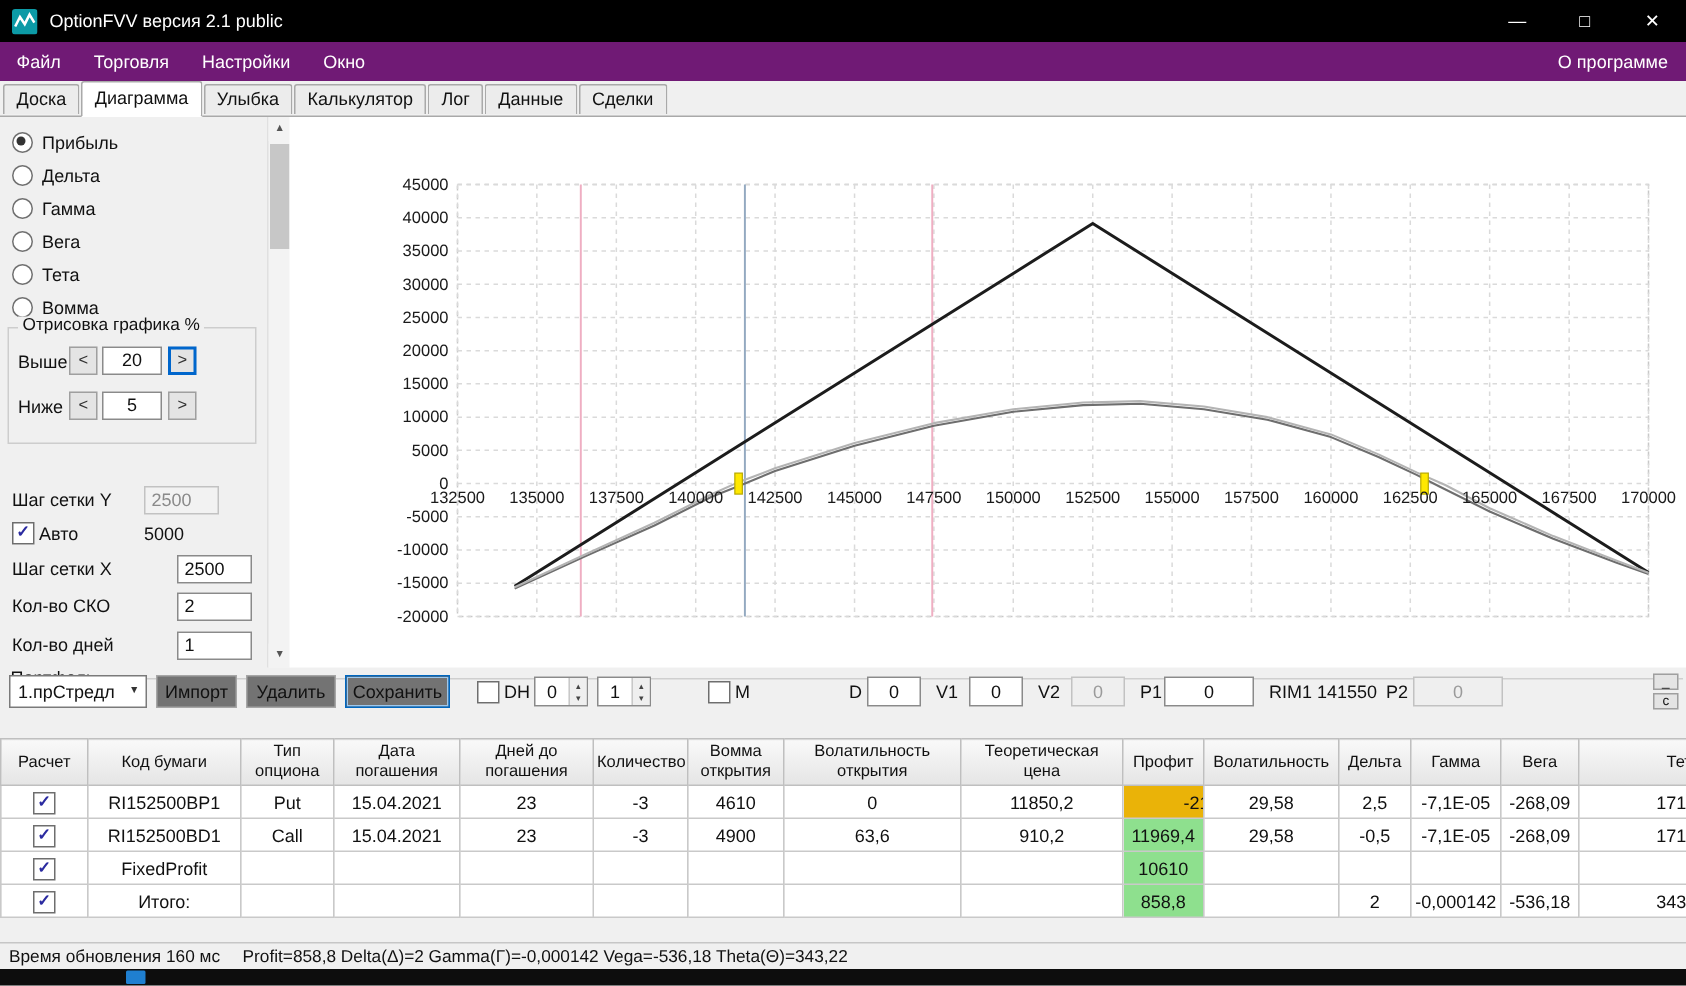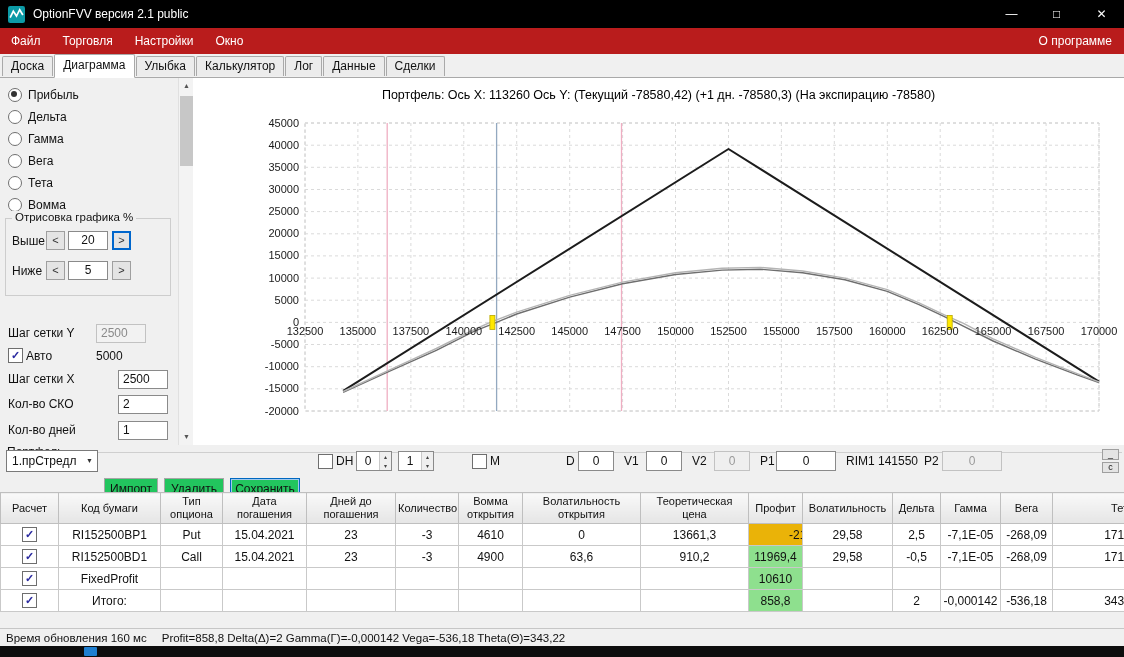--- a/index.html
+++ b/index.html
@@ -7,21 +7,21 @@
        font-family:"Liberation Sans",sans-serif;font-size:12px;color:#111;}
   
   .titlebar{position:absolute;top:0;left:0;width:100%;height:28px;background:#000;color:#fff;
             display:flex;align-items:center;}
   .app-icon{width:17px;height:17px;margin-left:8px;flex:0 0 auto;}
   .win-title{margin-left:8px;font-size:12px;}
   .win-controls{margin-left:auto;display:flex;height:100%;}
   .win-btn{width:45px;height:100%;display:flex;align-items:center;justify-content:center;
            color:#fff;font-size:12px;cursor:default;}
   
-  .menubar{position:absolute;top:28px;left:0;width:100%;height:26px;background:#b91c1c;color:#fff;
+  .menubar{position:absolute;top:28px;left:0;width:100%;height:26px;background:#701a75;color:#fff;
            display:flex;align-items:center;}
   #menu-items{display:flex;height:100%;}
   .menu-item{padding:0 11px;line-height:26px;font-size:12px;}
   .menu-right{margin-left:auto;padding:0 12px;line-height:26px;font-size:12px;}
   
   .tabbar{position:absolute;top:54px;left:0;width:100%;height:24px;background:#f0f0f0;
           border-bottom:1px solid #a9a9a9;display:flex;align-items:flex-end;padding-left:2px;box-sizing:border-box;}
   .tab{height:19px;line-height:19px;padding:0 8px;background:#ececec;border:1px solid #a9a9a9;border-bottom:none;
        font-size:12px;margin-right:1px;border-radius:2px 2px 0 0;}
   .tab.active{height:22px;line-height:21px;background:#fff;margin-bottom:-1px;border-bottom:1px solid #fff;}
@@ -58,22 +58,22 @@
   .chart-title{position:absolute;top:10px;left:0;width:100%;text-align:center;font-size:12.5px;color:#000;z-index:2;}
   #chartsvg{position:absolute;left:0;top:0;}
   .tk{font-size:11px;fill:#1a1a1a;font-family:"Liberation Sans",sans-serif;}
   
   .port-label{position:absolute;top:445px;left:7px;font-size:12px;}
   .port-line{position:absolute;top:452px;left:62px;right:2px;border-top:1px solid #cfcfcf;}
   .port-controls{position:absolute;top:448px;left:0;width:954px;height:28px;}
   .combo{position:absolute;left:6px;top:2px;width:92px;height:22px;background:#fff;border:1px solid #7a7a7a;box-sizing:border-box;}
   .combo-text{position:absolute;left:5px;top:3px;font-size:12px;white-space:nowrap;}
   .combo-arrow{position:absolute;right:4px;top:6px;font-size:7px;color:#333;}
-  .pbtn{position:absolute;top:2px;height:22px;background:#22c55e;border:1px solid #a6a6a6;font-size:12px;
-        text-align:center;line-height:20px;box-sizing:border-box;margin-top:28px;}
+  .pbtn{position:absolute;top:2px;height:22px;background:#737373;border:1px solid #a6a6a6;font-size:12px;
+        text-align:center;line-height:20px;box-sizing:border-box;}
   .pbtn.focused{border-color:#0067c0;box-shadow:inset 0 0 0 1px #9ec9ee;}
   .flabel{position:absolute;top:6px;font-size:12px;}
   .fbox{position:absolute;top:3px;height:20px;background:#fff;border:1px solid #8a8a8a;text-align:center;
         font-size:12px;line-height:18px;box-sizing:border-box;}
   .fbox.dis{background:#efefef;color:#9a9a9a;border-color:#c2c2c2;}
   .spinner{position:absolute;top:3px;width:36px;height:20px;background:#fff;border:1px solid #8a8a8a;box-sizing:border-box;}
   .spin-val{position:absolute;left:0;right:12px;top:2px;text-align:center;font-size:12px;}
   .spin-ar{position:absolute;right:0;top:0;bottom:0;width:11px;border-left:1px solid #c8c8c8;background:#efefef;
            display:flex;flex-direction:column;align-items:center;justify-content:space-between;font-size:6px;color:#444;padding:1px 0;}
   .mini{position:absolute;width:17px;height:11px;background:#e4e4e4;border:1px solid #9f9f9f;font-size:9px;
@@ -199,21 +199,20 @@
     </div>
   </div>
 
   <div class="vscroll">
     <div class="vs-arrow" style="top:0">▲</div>
     <div class="vs-thumb"></div>
     <div class="vs-arrow" style="bottom:0">▼</div>
   </div>
 
   <div class="chart">
-    <div class="chart-title">Портфель: Ось X: 113260 Ось Y:  (Текущий -78580,42)  (+1 дн. -78580,3)  (На экспирацию -78580)</div>
     <svg id="chartsvg" width="931" height="367" viewBox="0 0 931 367">
         <rect x="112" y="45" width="794" height="288" fill="none" stroke="#c8c8c8" stroke-dasharray="3,3"></rect>
         <line x1="112" y1="333.0" x2="906" y2="333.0" stroke="#dadada" stroke-dasharray="3,3"></line>
         <text class="tk" x="106" y="336.5" text-anchor="end">-20000</text>
         <line x1="112" y1="310.8" x2="906" y2="310.8" stroke="#dadada" stroke-dasharray="3,3"></line>
         <text class="tk" x="106" y="314.3" text-anchor="end">-15000</text>
         <line x1="112" y1="288.7" x2="906" y2="288.7" stroke="#dadada" stroke-dasharray="3,3"></line>
         <text class="tk" x="106" y="292.2" text-anchor="end">-10000</text>
         <line x1="112" y1="266.5" x2="906" y2="266.5" stroke="#dadada" stroke-dasharray="3,3"></line>
         <text class="tk" x="106" y="270.0" text-anchor="end">-5000</text>
@@ -374,21 +373,21 @@
       <tbody>
         <tr>
           <td><span class="cb checked">✓</span></td>
           <td>RI152500BP1</td>
           <td>Put</td>
           <td>15.04.2021</td>
           <td>23</td>
           <td>-3</td>
           <td>4610</td>
           <td>0</td>
-          <td>13661,3</td>
+          <td>11850,2</td>
           <td style="background: #eab308; padding-left: 40px;">-21720,6</td>
           <td>29,58</td>
           <td>2,5</td>
           <td>-7,1E-05</td>
           <td>-268,09</td>
           <td>171,61</td>
         </tr>
         <tr>
           <td><span class="cb checked">✓</span></td>
           <td>RI152500BD1</td>

